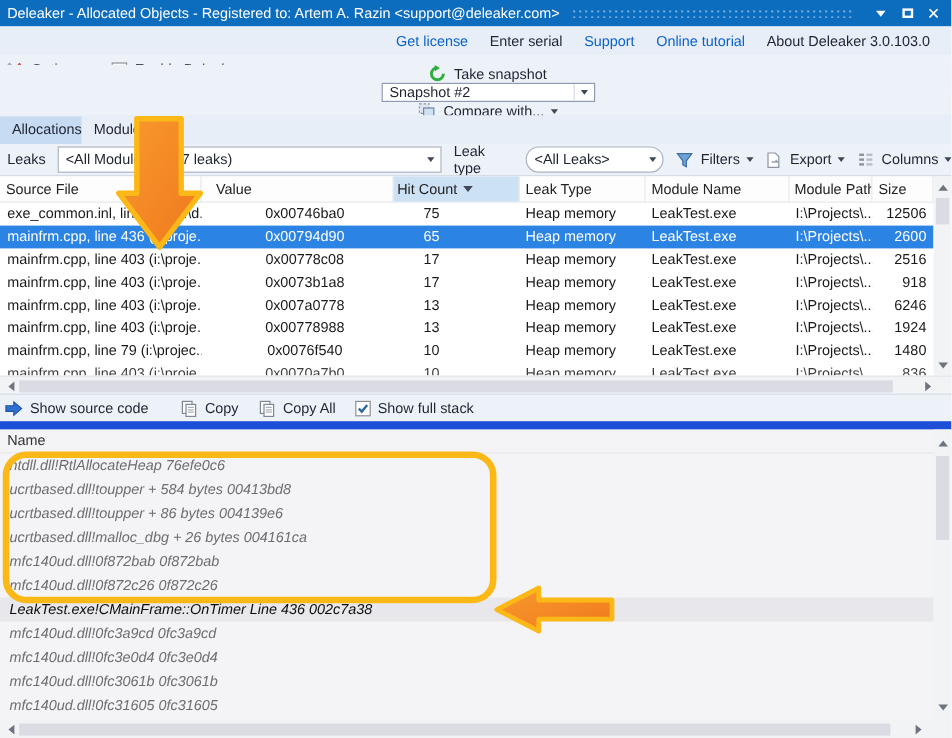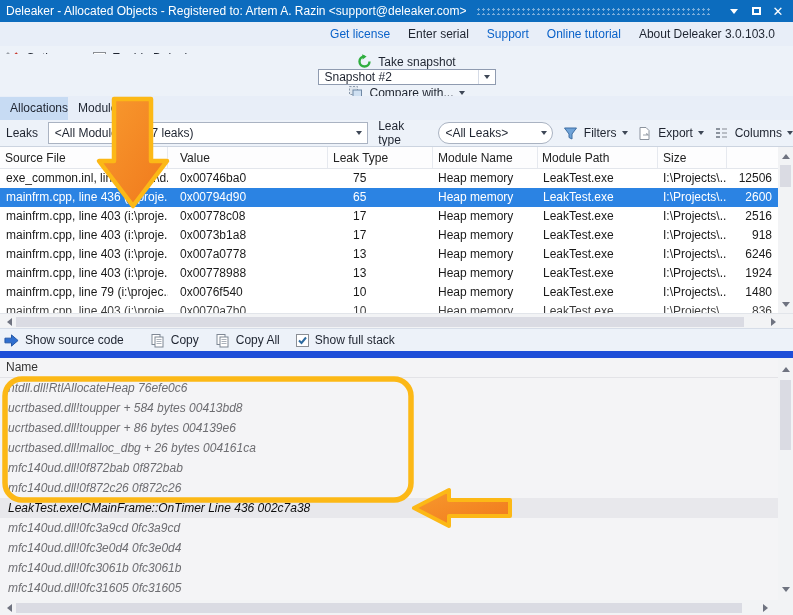--- a/index.html
+++ b/index.html
@@ -52,21 +52,21 @@
   .tgrid { display:grid; grid-template-columns:168px 160px 105px 105px 120px 69px 51px; }
   .thead { position:absolute; left:0; top:0; width:778px; height:22px; background:#fdfdfe; border-bottom:1px solid #e3e6ec; }
   .th { display:flex; align-items:center; padding-left:5px; border-right:1px solid #e6e9ef; overflow:hidden; white-space:nowrap; color:#222; }
   .th.hval { padding-left:12px; }
   .th.hhit { background:#cde1f5; padding-left:3px; }
   .sorticon { margin-left:5px; width:0; height:0; border-left:4px solid transparent; border-right:4px solid transparent; border-top:5px solid #3e4756; }
   .tbody { position:absolute; left:0; top:22px; width:778px; height:144px; overflow:hidden; background:#fff; }
   .trow { height:19px; line-height:19px; }
   .trow .c { white-space:nowrap; overflow:hidden; padding-left:5px; color:#1a1a1a; }
   .trow .c.src { padding-left:6px; }
-  .trow .c.val { padding-left:12px; }
+  .trow .c.val { padding-left:12px;text-align:center; }
   .trow .c.hit { padding-left:25px; }
   .trow .c.size { text-align:right; padding-right:6px; padding-left:0; }
   .trow.selected { background:#2b83e3; }
   .trow.selected .c { color:#fff; }
 
   
   .sb-track { background:#f2f3f5; }
   .sb-thumb { background:#dadbe3; }
   .arrow-btn { display:flex; align-items:center; justify-content:center; }
   .tri-l { width:0; height:0; border-top:4px solid transparent; border-bottom:4px solid transparent; border-right:5px solid #6f7380; }
@@ -261,20 +261,24 @@
       </svg>
       <span class="lbl">Columns</span>
       <span class="tri-down ddcaret"></span>
     </span>
   </div>
 
   <div class="tablewrap">
     <div class="thead tgrid">
       <div class="th">Source File</div>
       <div class="th hval">Value</div>
+      <div class="th hhit">
+          <span>Hit Count</span>
+          <span class="sorticon"></span>
+        </div>
       <div class="th">Leak Type</div>
       <div class="th">Module Name</div>
       <div class="th" style="padding-left:4px;">Module Path</div>
       <div class="th">Size</div>
     </div>
 
     <div class="tbody">
       <div class="trow tgrid">
         <div class="c src">exe_common.inl, line 171 (f:\d...</div>
         <div class="c val">0x00746ba0</div>

